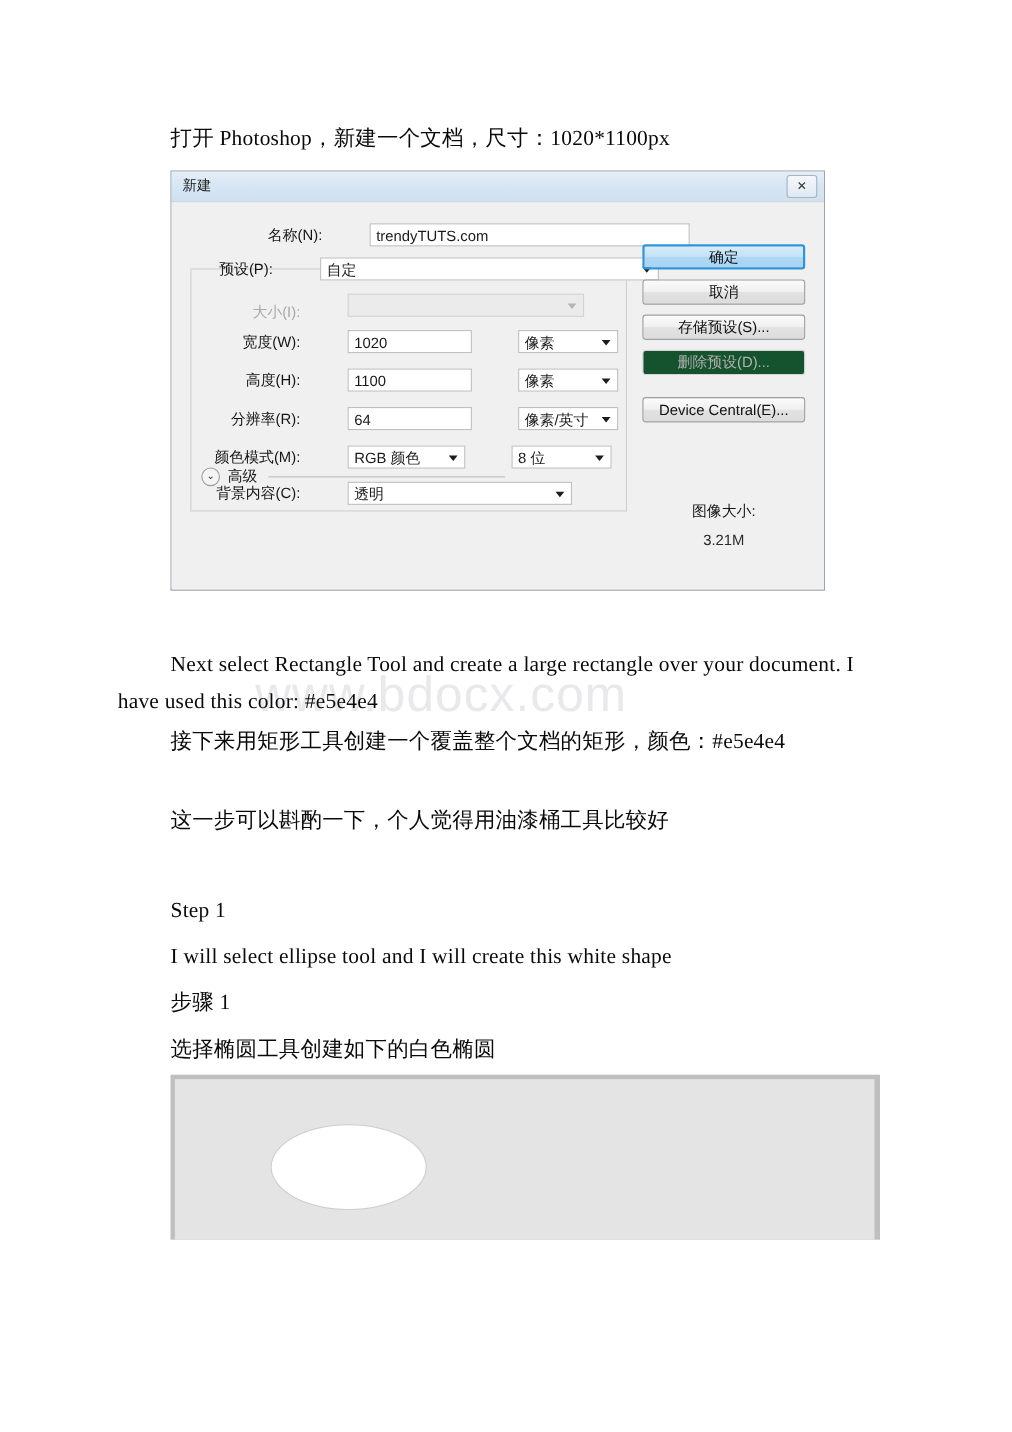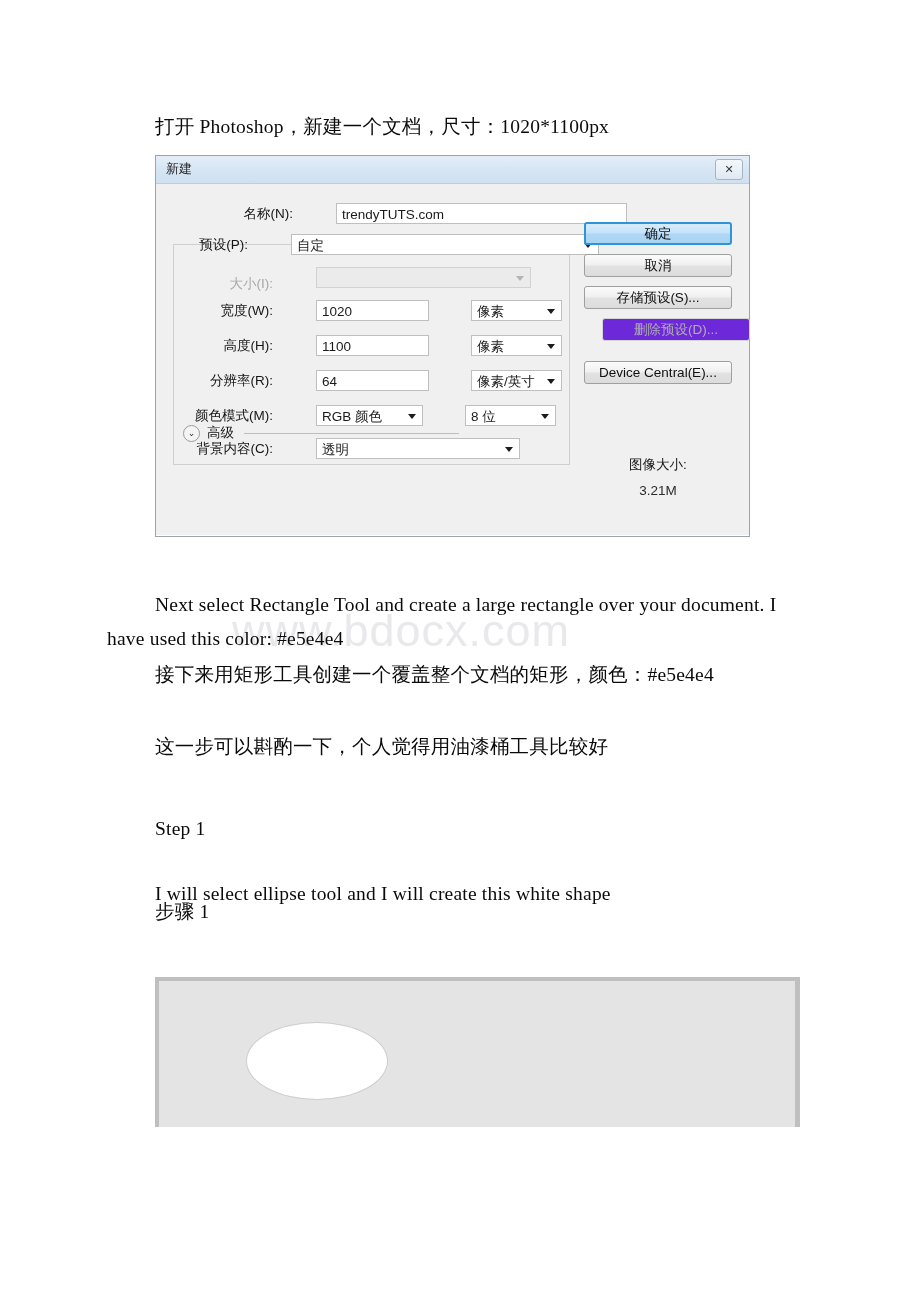--- a/index.html
+++ b/index.html
@@ -32,21 +32,21 @@
     color: #0a0a0a;
     letter-spacing: 0.2px;
     white-space: pre-wrap;
   }
 
   #para-intro   { left: 155px; top: 110px;  width: 660px; }
   #para-next    { left: 107px; top: 588px;  width: 680px; text-indent: 48px; }
   #para-next-cn { left: 107px; top: 658px;  width: 680px; text-indent: 48px; }
   #para-note-cn { left: 155px; top: 730px;  width: 680px; }
   #para-step    { left: 155px; top: 812px;  width: 660px; }
-  #para-step-en { left: 155px; top: 877px;  width: 680px; }
+  #para-step-en { left: 155px; top: 853px;  width: 680px; }
   #para-step-cn { left: 155px; top: 895px;  width: 660px; }
   #para-step-cn2{ left: 155px; top: 938px;  width: 680px; }
 
   
   .watermark {
     position: absolute;
     left: 232px;
     top: 605px;
     font-family: "Liberation Sans", sans-serif;
     font-size: 45px;
@@ -233,24 +233,23 @@
     box-sizing: border-box;
     cursor: pointer;
   }
   .ps-btn.primary {
     background: linear-gradient(to bottom, #d7ecfb 0%, #c3e2f8 48%, #aed7f4 52%, #a8d4f3 100%);
     border: 2px solid #2f95d8;
     line-height: 19px;
   }
   .ps-btn.disabled {
     color: #b0b0b0;
-    background: #6d28d9;
+    background: #14532d;
     border-color: #d4d4d4;
     cursor: default;
-    margin-left: 18px;
   }
   .ps-btn.spaced { margin-top: 20px; }
 
   .imgsize-block {
     position: absolute;
     left: 428px;
     top: 272px;
     width: 148px;
     text-align: center;
     font-family: "Liberation Sans", "DejaVu Sans", sans-serif;
@@ -398,20 +397,21 @@
     </div>
   </div>
 
   <div class="doc-text" id="para-next">Next select Rectangle Tool and create a large rectangle over your document. I have used this color: #e5e4e4</div>
   <div class="doc-text" id="para-next-cn">接下来用矩形工具创建一个覆盖整个文档的矩形，颜色：#e5e4e4</div>
   <div class="doc-text" id="para-note-cn">这一步可以斟酌一下，个人觉得用油漆桶工具比较好</div>
 
   <div class="doc-text" id="para-step">Step 1</div>
   <div class="doc-text" id="para-step-en">I will select ellipse tool and I will create this white shape</div>
   <div class="doc-text" id="para-step-cn">步骤 1</div>
+  <div class="doc-text" id="para-step-cn2">选择椭圆工具创建如下的白色椭圆</div>
 
   <div class="canvas-shot">
     <div class="canvas-inner">
       <div class="canvas-ellipse"></div>
     </div>
   </div>
 
 </div>
 
 </body></html>

